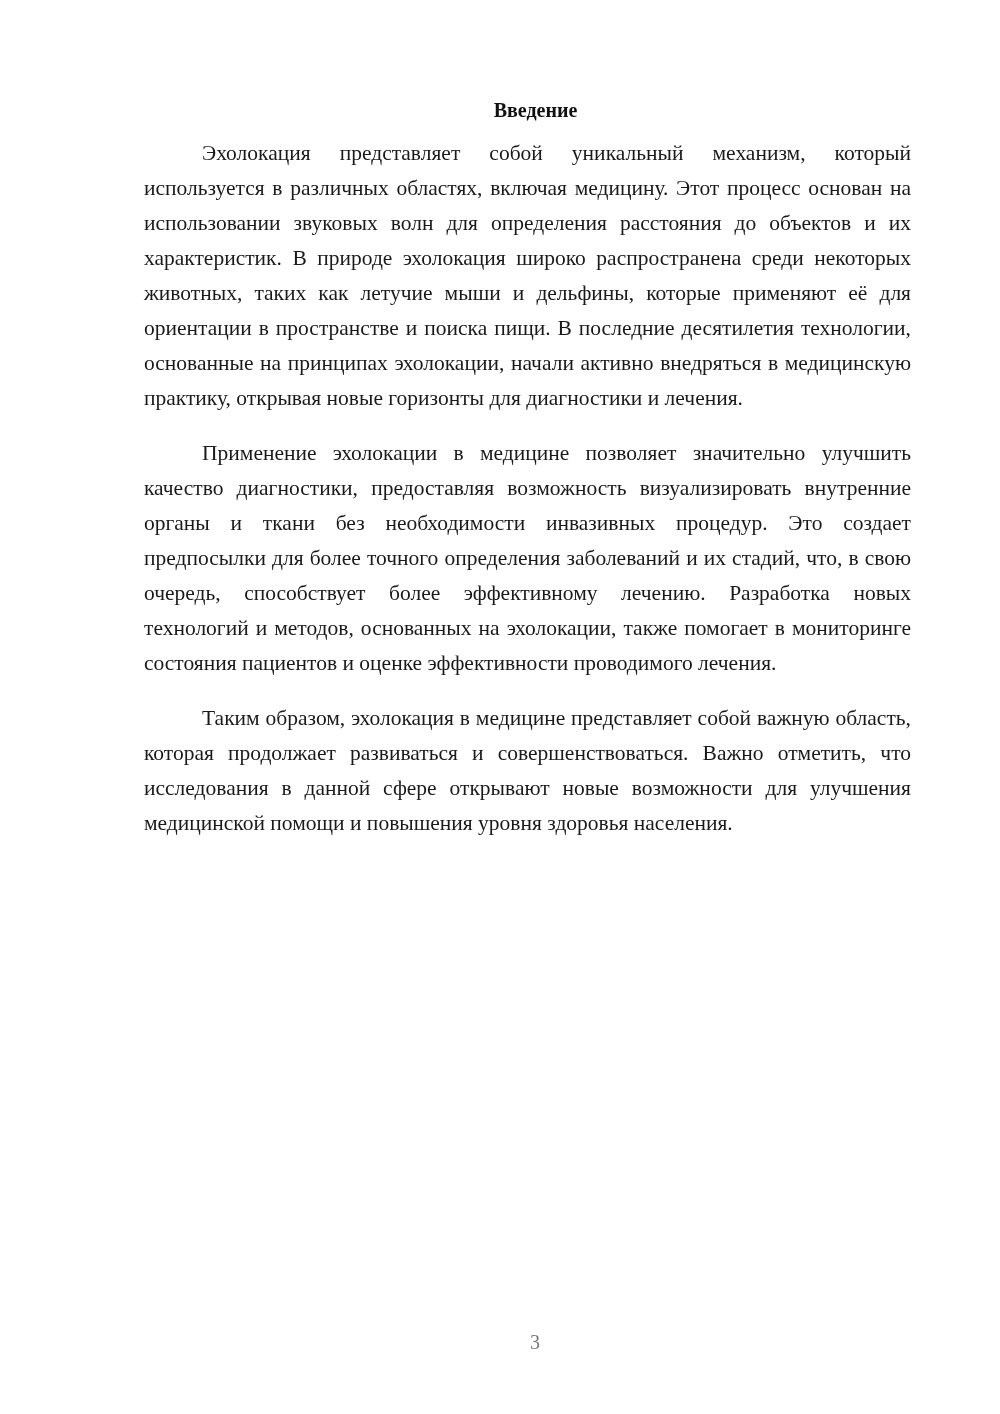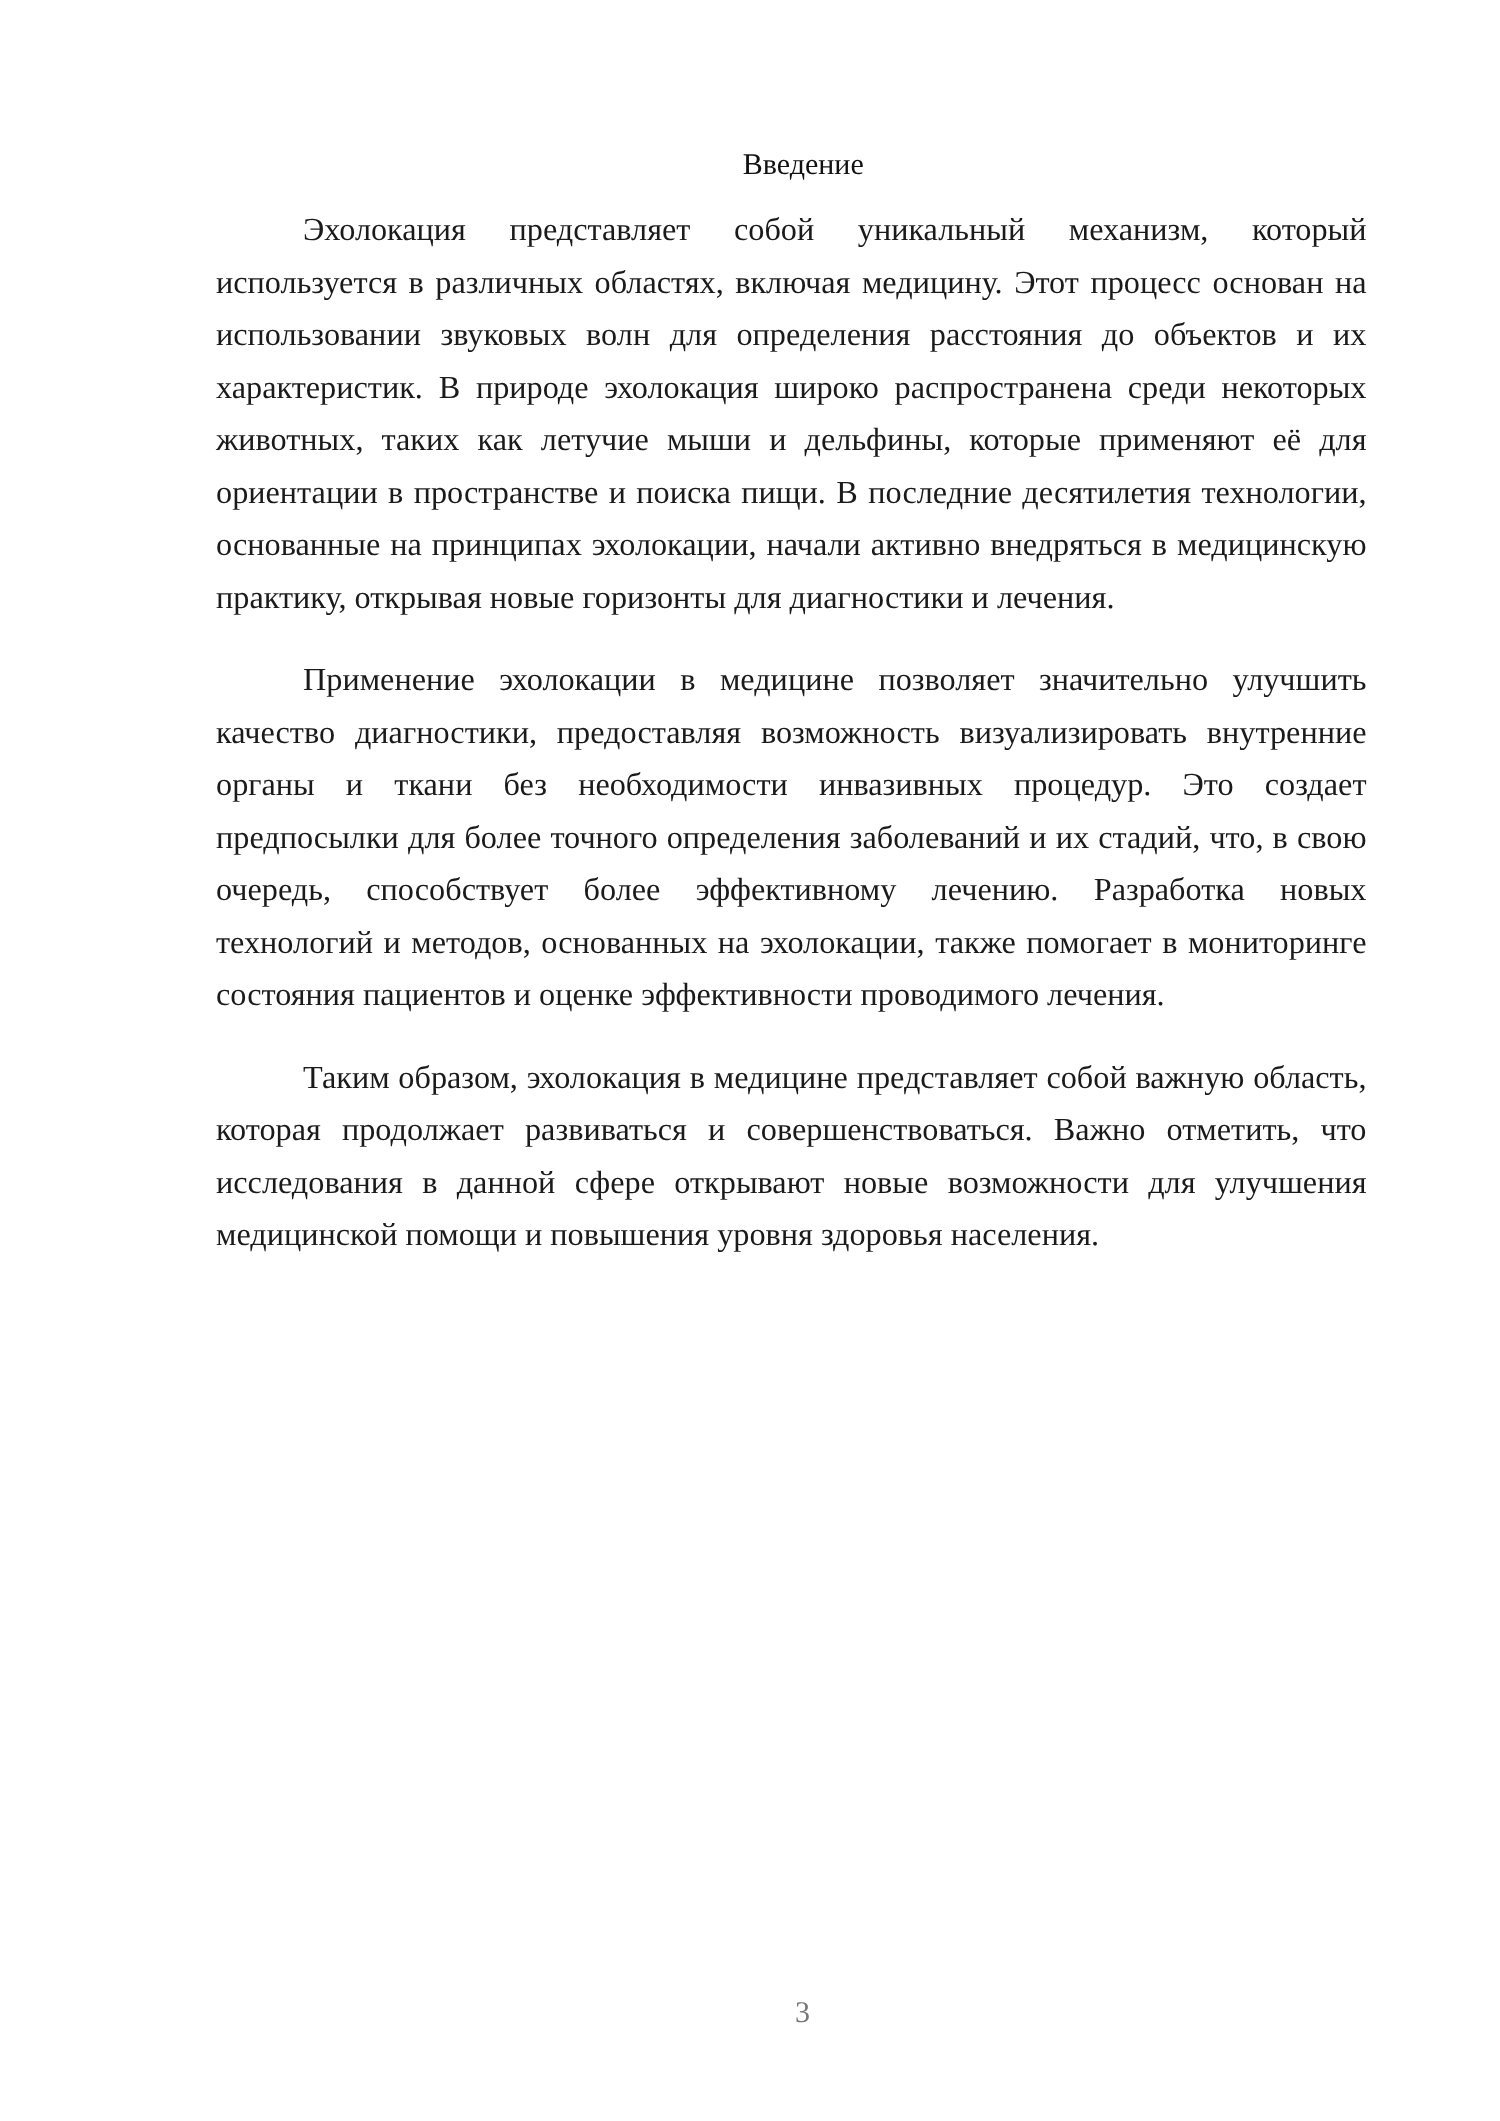--- a/index.html
+++ b/index.html
@@ -23,21 +23,21 @@
       background: #ffffff;
     }
     .content {
       position: absolute;
       left: 144px;
       top: 92px;
       width: 783px;
     }
     .heading {
       text-align: center;
-      font-weight: normal;
+      font-weight: bold;
       font-size: 20px;
       line-height: 36px;
       margin: 0 0 8px 0;
       padding-left: 0;
       color: #111111;
     }
     .para {
       font-size: 21.5px;
       line-height: 35px;
       text-align: justify;

